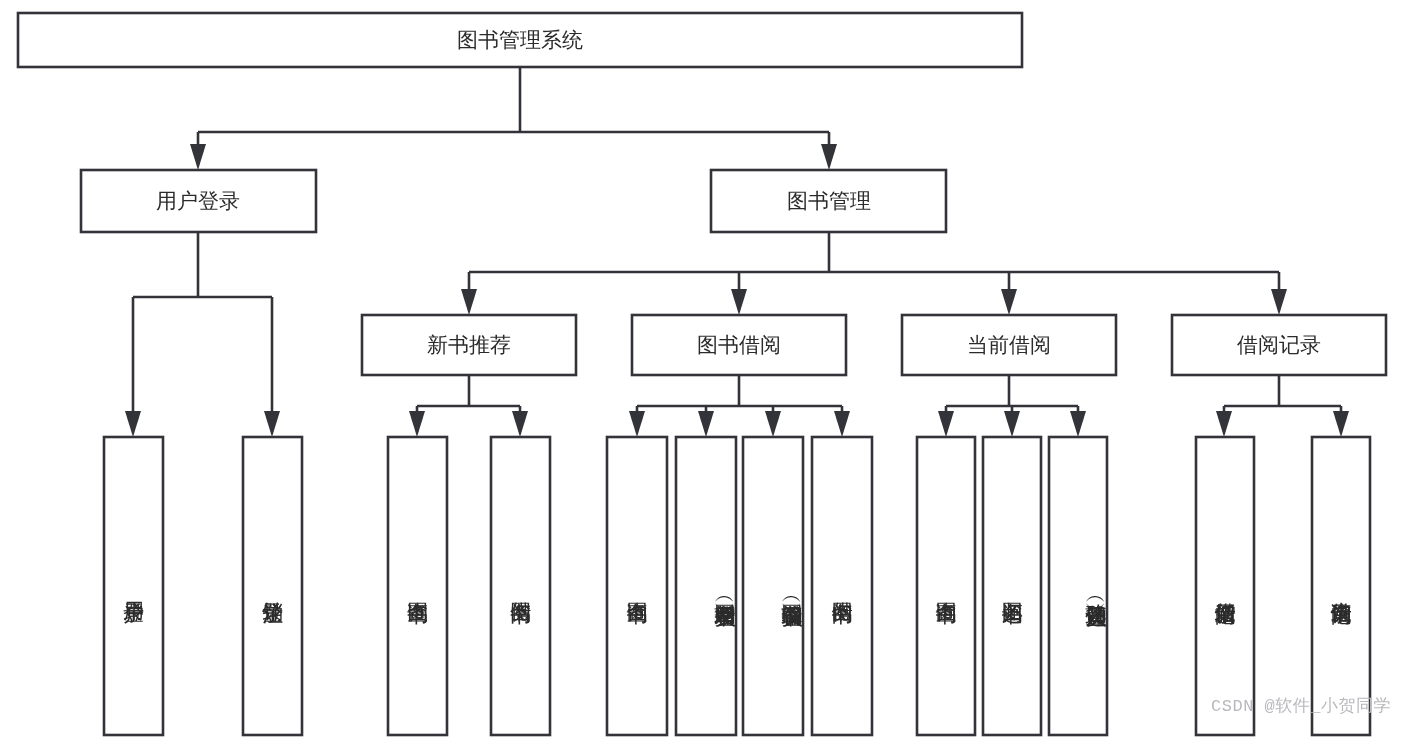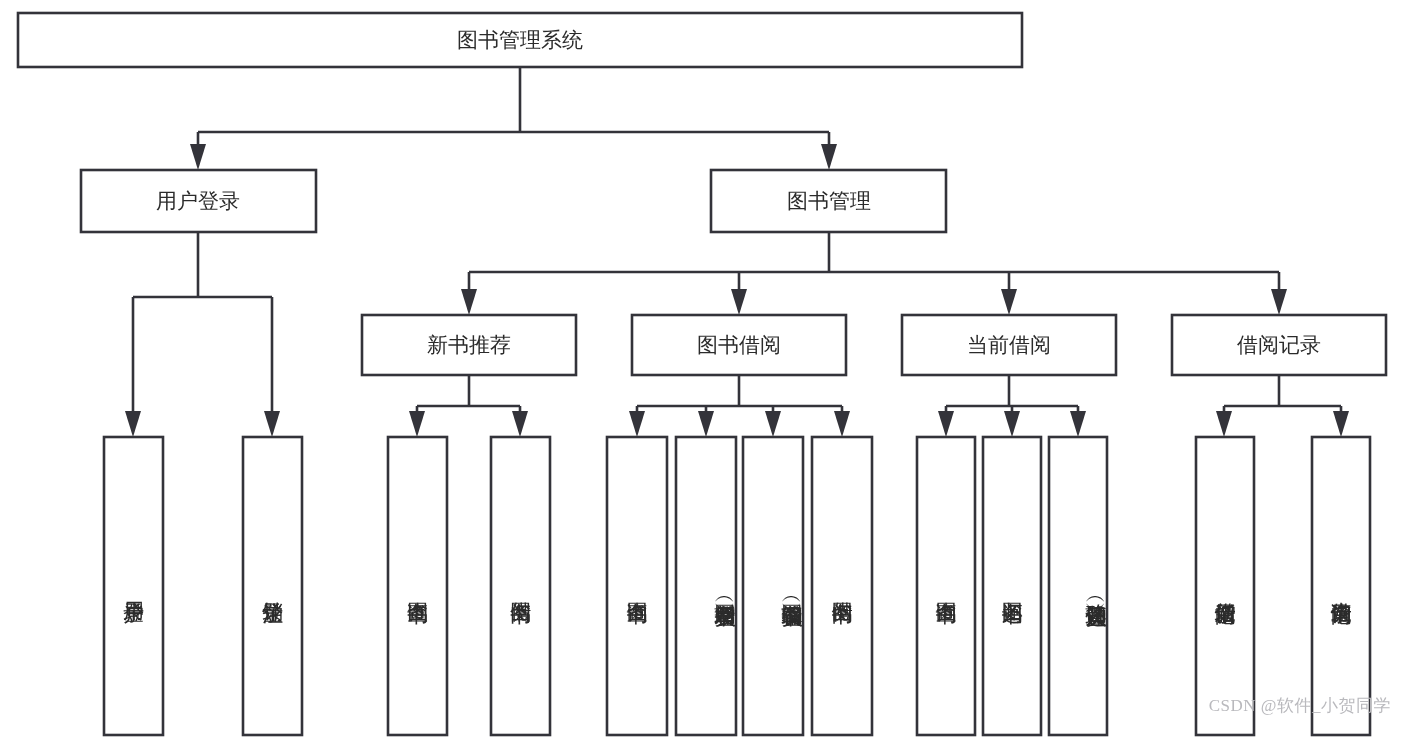--- a/index.html
+++ b/index.html
@@ -63,21 +63,21 @@
     align-items: center;
     justify-content: center;
     letter-spacing: 0.5px;
     white-space: nowrap;
     pointer-events: none;
   }
   .watermark {
     position: absolute;
     right: 14px;
     bottom: 8px;
-    font-family: Liberation Serif, serif;
+    font-family: Liberation Mono, monospace;
     font-size: 17px;
     color: #b9b9bd;
     white-space: nowrap;
     letter-spacing: 0.5px;
   }
 </style>
 </head>
 <body>
 
 <div id="diagram-root">

